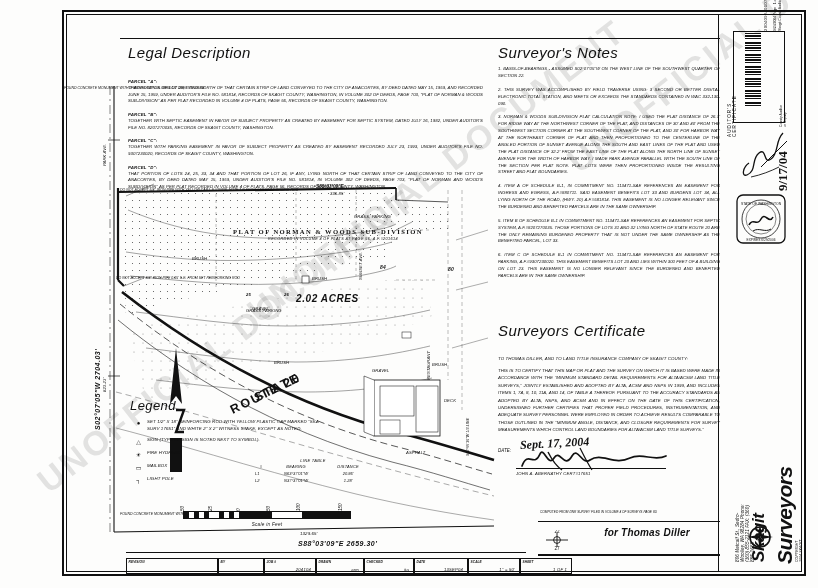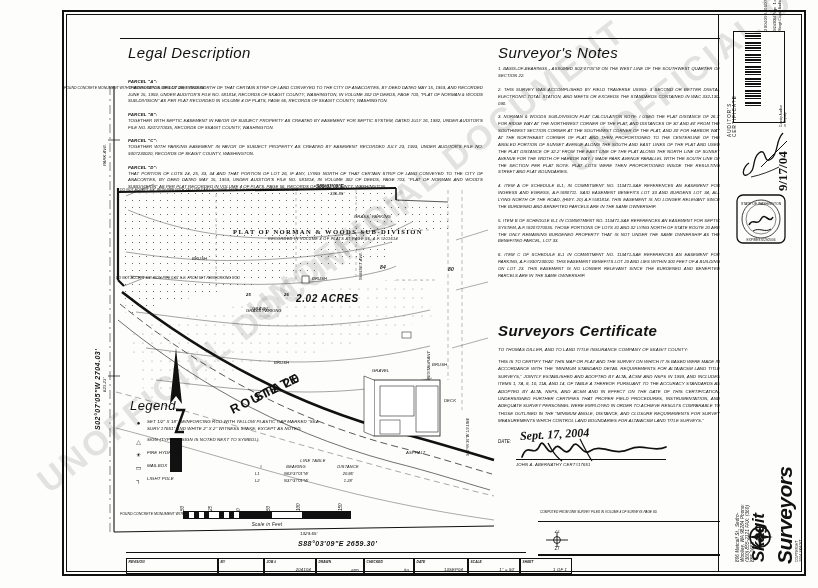--- a/index.html
+++ b/index.html
@@ -34,21 +34,21 @@
       text-align:justify;letter-spacing:.05px;}
 
   
   #notes{position:absolute;left:498px;top:44px;width:222px;}
   #notes .h-sec{display:block;margin-bottom:5px;}
   .n-txt{font-size:4.25px;font-style:italic;line-height:1.62;margin:0 0 7px 0;
       text-align:justify;letter-spacing:.05px;}
 
   
   #cert{position:absolute;left:498px;top:322px;width:222px;}
-  #cert .h-sec{display:block;margin-bottom:8px;font-weight:bold;}
+  #cert .h-sec{display:block;margin-bottom:17px;}
   .c-to{font-size:4.4px;font-style:italic;margin:0 0 6px 0;letter-spacing:.1px;}
   .c-body{font-size:4.4px;font-style:italic;line-height:1.68;text-align:justify;margin:0;}
   .c-date{position:relative;margin-top:14px;font-size:4.5px;font-style:italic;}
   .sig-date{position:absolute;left:22px;top:-10px;font-family:"Liberation Serif",serif;
       font-size:12px;font-weight:bold;font-style:italic;color:#111;
       transform:rotate(-3deg);transform-origin:left center;}
   .sig-line{position:absolute;left:18px;top:20px;width:150px;height:1px;background:#111;}
   .sig-scribble{position:absolute;left:20px;top:-2px;width:150px;height:26px;}
   .c-name{position:absolute;left:18px;top:23px;font-size:4.2px;font-style:italic;
       letter-spacing:.2px;}
@@ -468,20 +468,21 @@
 VOLUME 4 OF SURVEYS
 PAGE 80.</div>
     <svg class="sec-sym" viewBox="0 0 26 20">
       <line x1="2" y1="10" x2="24" y2="10" stroke="#111" stroke-width="0.9"></line>
       <line x1="13" y1="3" x2="13" y2="17" stroke="#111" stroke-width="0.9"></line>
       <circle cx="13" cy="10" r="3.4" fill="none" stroke="#111" stroke-width="0.9"></circle>
       <text x="13" y="3" font-size="4.6" text-anchor="middle" fill="#111" font-family="Liberation Sans, sans-serif">22</text>
       <text x="13" y="20" font-size="4.6" text-anchor="middle" fill="#111" font-family="Liberation Sans, sans-serif">27</text>
     </svg>
     <div class="tb-main">
+      <div>for Thomas Diller</div>
     </div>
   </div>
 
   <div id="revstrip">
     <div class="rs-cell" style="left:0;width:92px;">
       <span class="rs-lbl">REVISION</span>
       <span class="rs-val c"></span>
     </div>
     <div class="rs-cell" style="left:92px;width:46px;">
       <span class="rs-lbl">BY</span>

